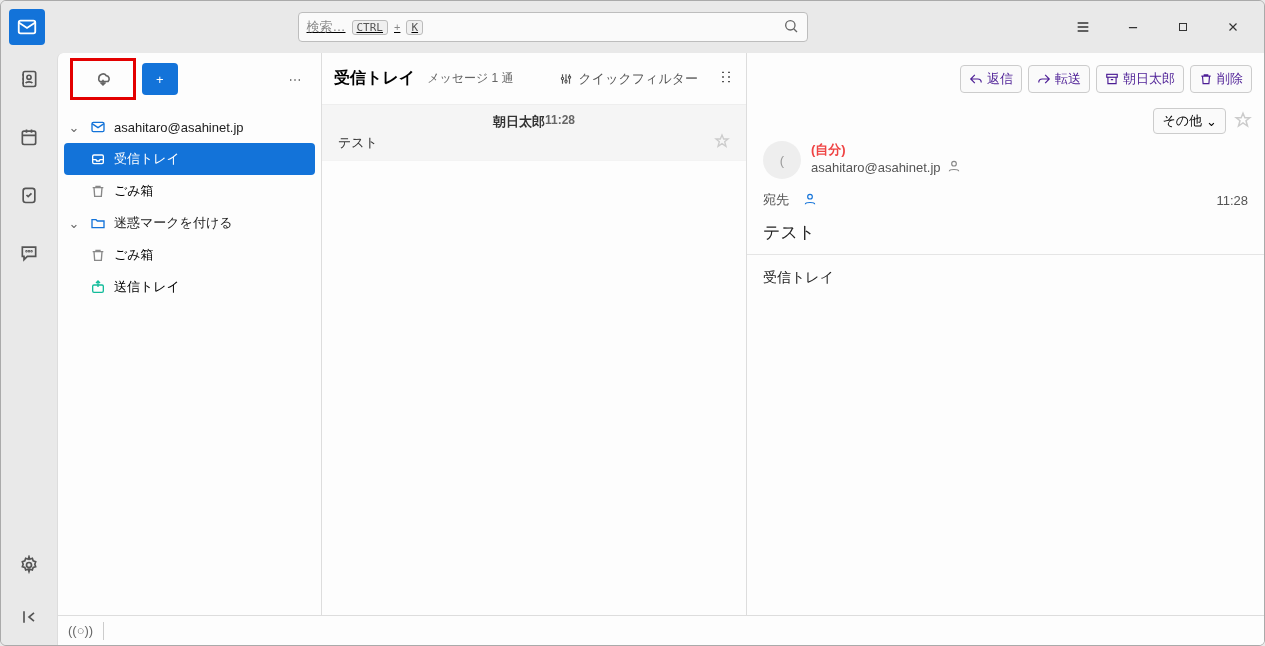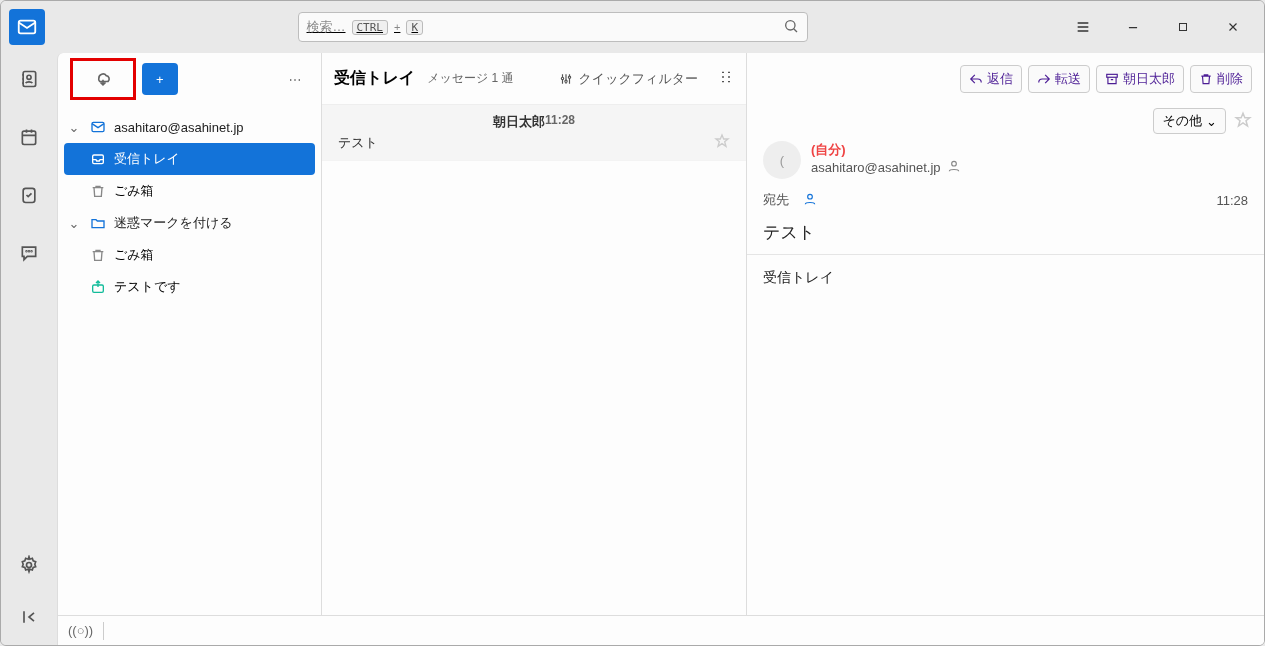--- a/index.html
+++ b/index.html
@@ -246,21 +246,21 @@
               </span>
             <span>ごみ箱</span>
           </div>
           <div class="tree-item level1">
             <span class="tree-icon teal">
                 <svg width="16" height="16" viewBox="0 0 24 24" fill="none" stroke="#12bc9a" stroke-width="2">
                   <rect x="4" y="9" width="16" height="11" rx="2"></rect>
                   <path d="M12 3v9M9 6l3-3 3 3"></path>
                 </svg>
               </span>
-            <span>テストです</span>
+            <span>送信トレイ</span>
           </div>
         </div>
       </div>
 
       <div class="list-pane">
         <div class="list-header">
           <span class="list-title">受信トレイ</span>
           <span class="list-count">メッセージ 1 通</span>
           <span class="qf">
             <svg width="14" height="14" viewBox="0 0 24 24" fill="none" stroke="currentColor" stroke-width="2">

